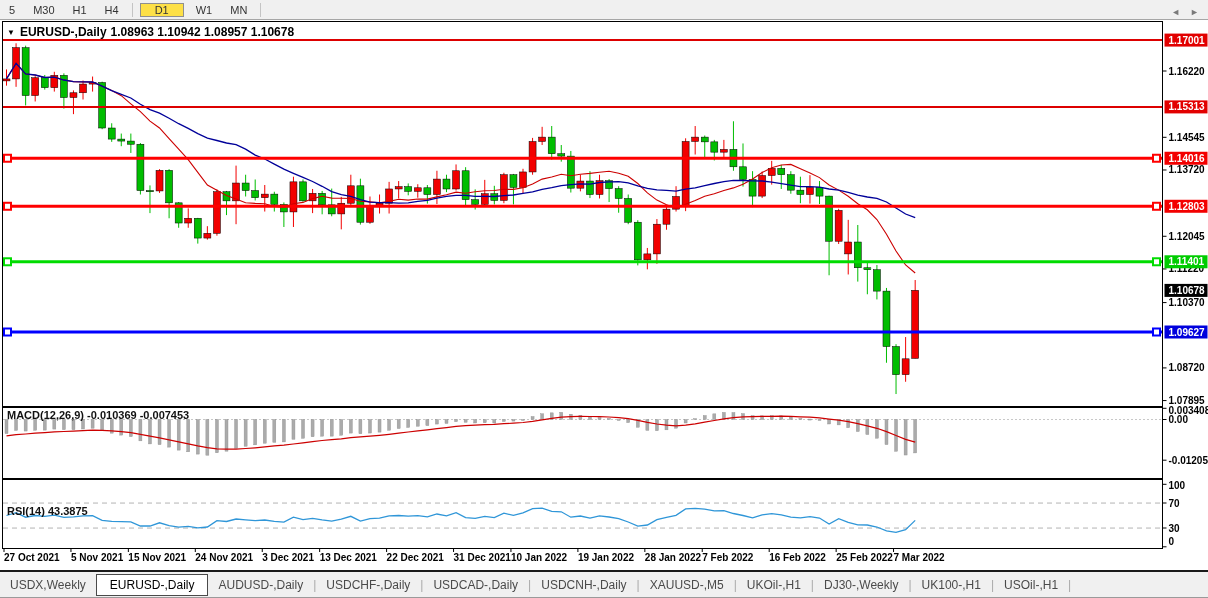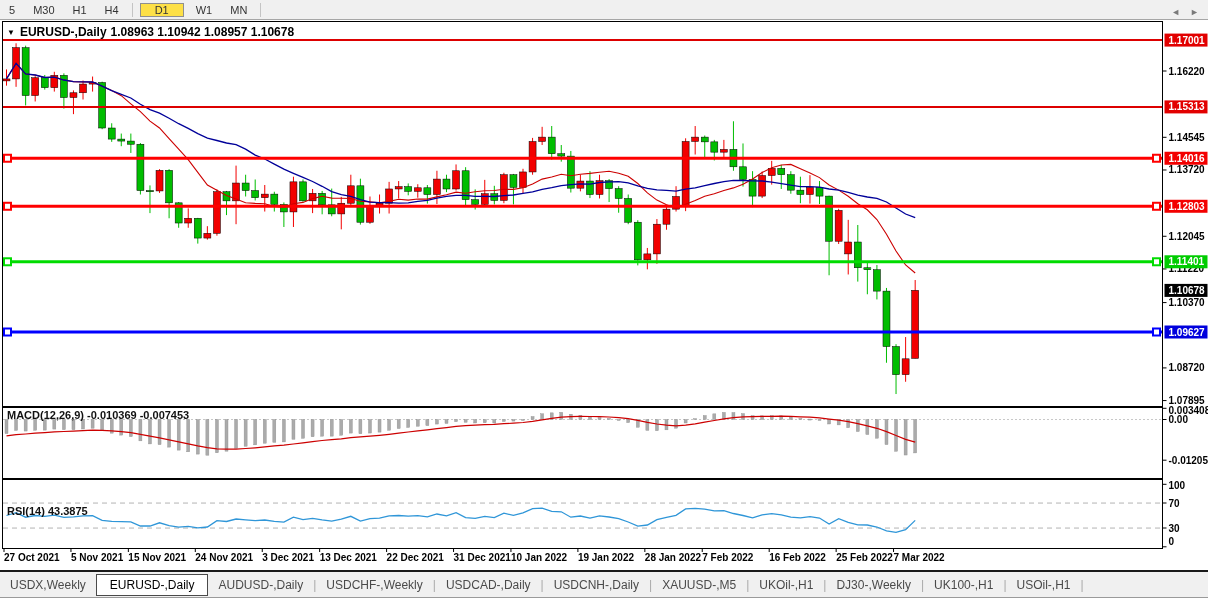--- a/index.html
+++ b/index.html
@@ -477,21 +477,21 @@
 </div>
 
 <div class="ind-label" id="macd-label">MACD(12,26,9) -0.010369 -0.007453</div>
 <div class="ind-label" id="rsi-label">RSI(14) 43.3875</div>
 
 <div class="tabbar" id="tabbar">
     <span class="tab">USDX,Weekly</span>
     <span class="tab active">EURUSD-,Daily</span>
     <span class="tab">AUDUSD-,Daily</span>
     <span class="tab-sep">|</span>
-    <span class="tab">USDCHF-,Weekly</span>
+    <span class="tab">USDCHF-,Daily</span>
     <span class="tab-sep">|</span>
     <span class="tab">USDCAD-,Daily</span>
     <span class="tab-sep">|</span>
     <span class="tab">USDCNH-,Daily</span>
     <span class="tab-sep">|</span>
     <span class="tab">XAUUSD-,M5</span>
     <span class="tab-sep">|</span>
     <span class="tab">UKOil-,H1</span>
     <span class="tab-sep">|</span>
     <span class="tab">DJ30-,Weekly</span>

